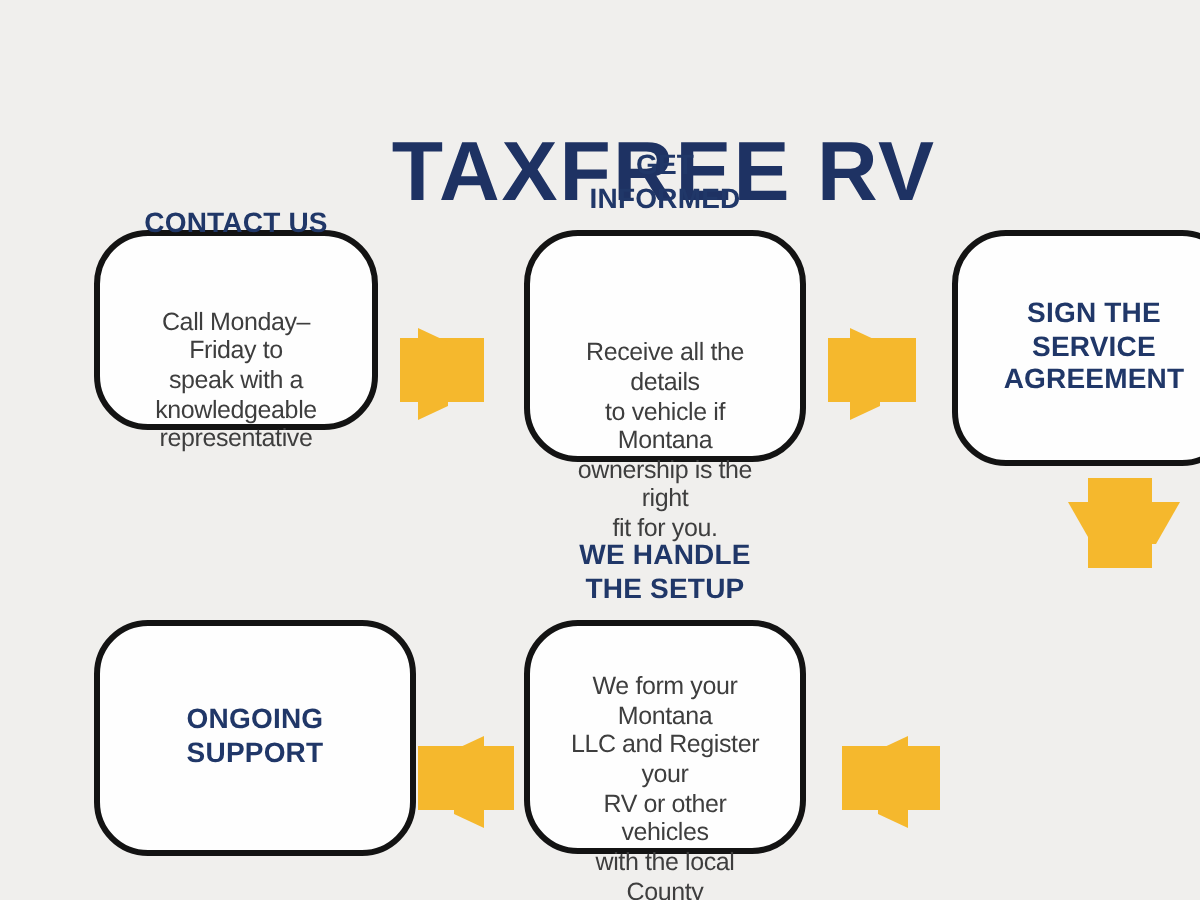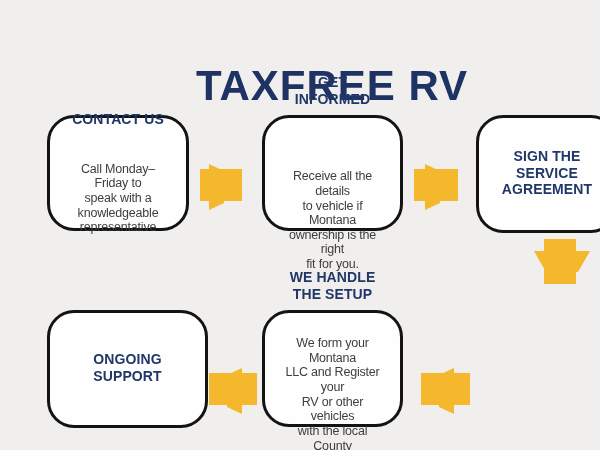--- a/index.html
+++ b/index.html
@@ -49,21 +49,21 @@
   }
   .step-body {
     color: #3e3e3e;
     font-size: 12.5px;
     letter-spacing: -0.2px;
     line-height: 1.17;
     white-space: pre-line;
     text-align: center;
   }
   
-  .box-contact  { left: 15px;  top: 83px;  width: 142px; height: 116px; }
+  .box-contact  { left: 15px;  top: 83px;  width: 142px; height: 100px; }
   .box-informed { left: 230px; top: 83px;  width: 141px; height: 116px; gap: 28px; }
   .box-sign     { left: 444px; top: 83px;  width: 142px; height: 118px; }
   .box-ongoing  { left: 15px;  top: 278px; width: 161px; height: 118px; }
   .box-setup    { left: 230px; top: 278px; width: 141px; height: 117px; }
   .box-receive  { left: 444px; top: 278px; width: 142px; height: 120px; }
 
   
   .arrow { position: absolute; }
   .arrow .stem {
     position: absolute;

